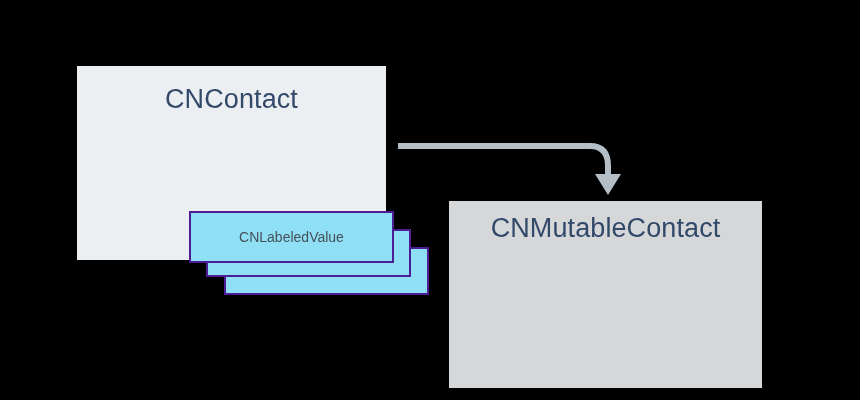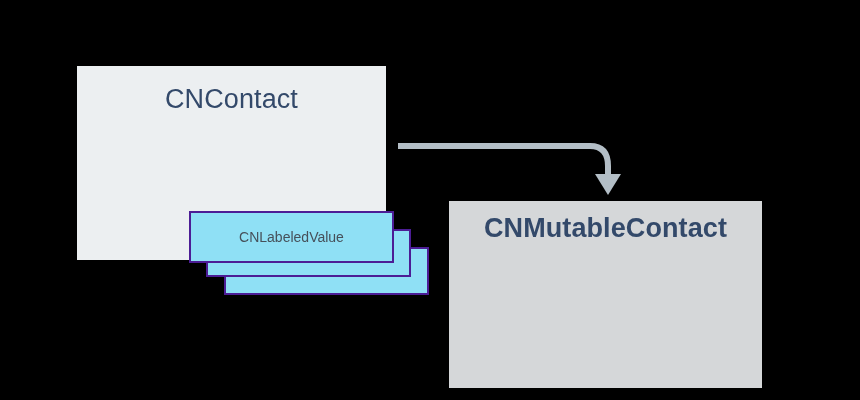--- a/index.html
+++ b/index.html
@@ -48,21 +48,21 @@
   }
   #panel-source .panel-title { top: 18px; font-size: 27px; }
 
   #panel-target {
     left: 449px;
     top: 201px;
     width: 313px;
     height: 187px;
     background: #d5d7d9;
   }
-  #panel-target .panel-title { top: 12px; font-size: 27px; font-weight: bold; }
+  #panel-target .panel-title { top: 12px; font-size: 27px; }
 
   
   .card-stack {
     position: absolute;
   }
   .card {
     position: absolute;
     background: #8fe0f5;
     border: 2px solid #4c1d95;
     box-sizing: border-box;

